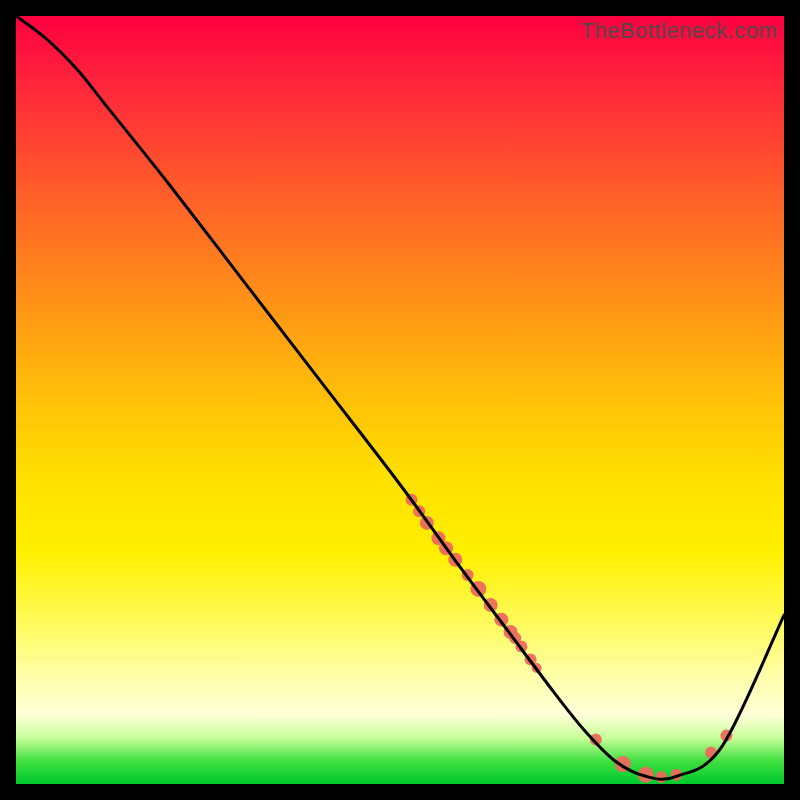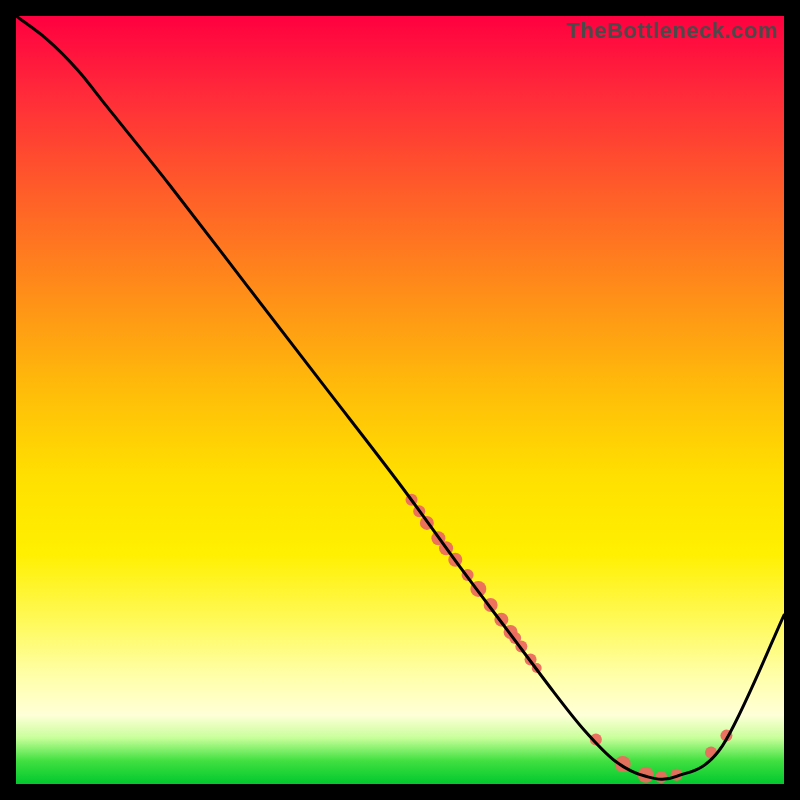--- a/index.html
+++ b/index.html
@@ -46,21 +46,21 @@
     top: 0;
     width: 100%;
     height: 100%;
   }
   .watermark {
     position: absolute;
     top: 2px;
     right: 6px;
     color: #4a4a4a;
     font-size: 22px;
-    font-weight: bold;
+    font-weight: normal;
     letter-spacing: 0.5px;
     user-select: none;
   }
 </style>
 </head>
 <body>
 
 <div class="frame">
   <div class="plot-area">
     <div class="watermark">TheBottleneck.com</div>

